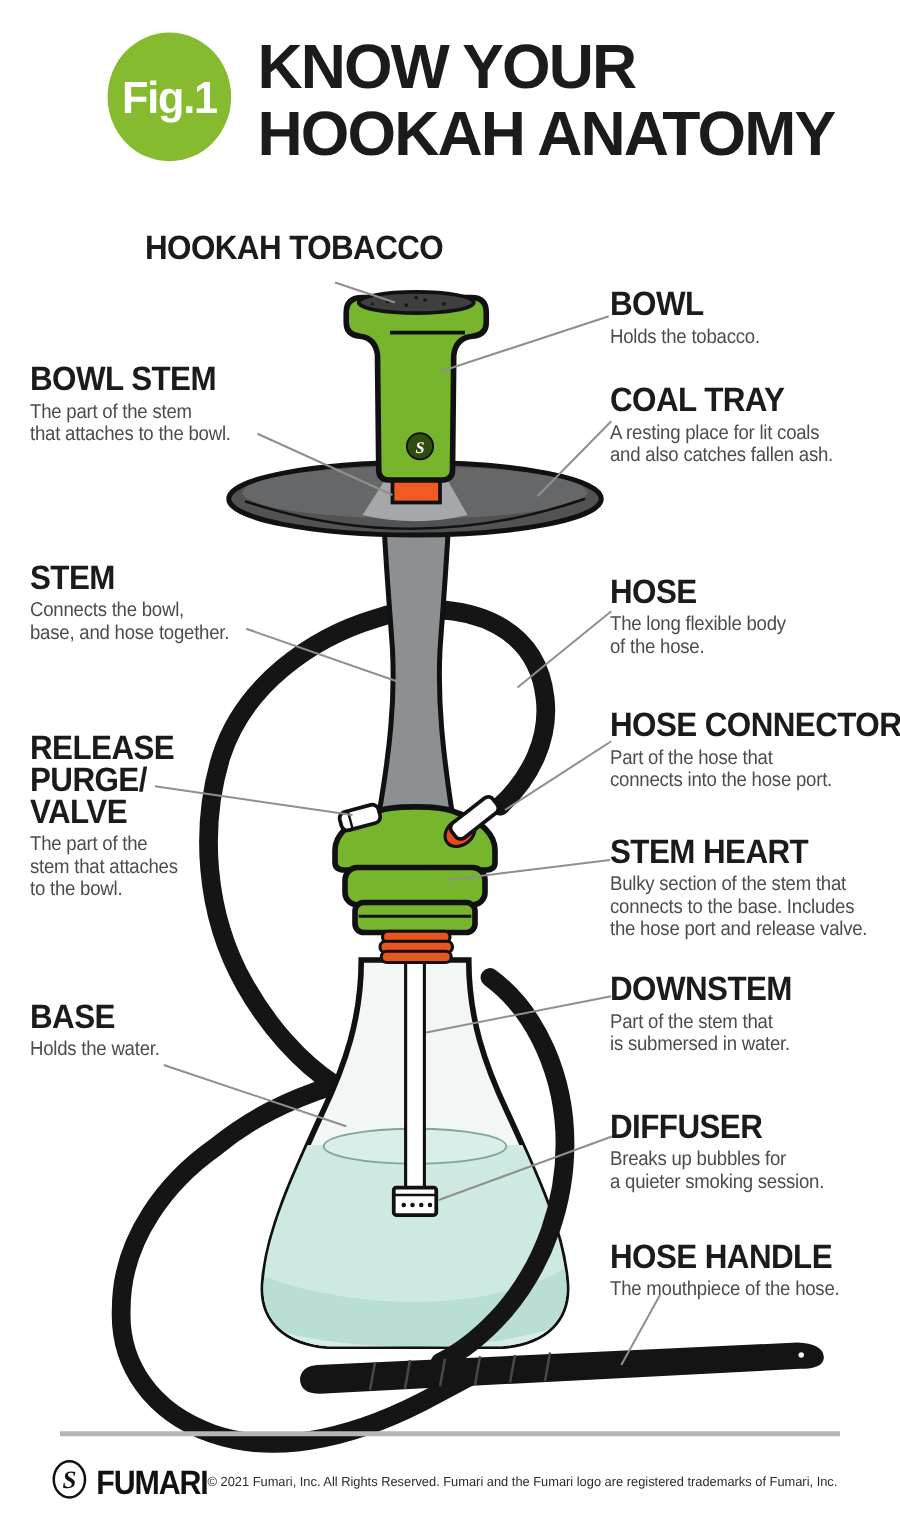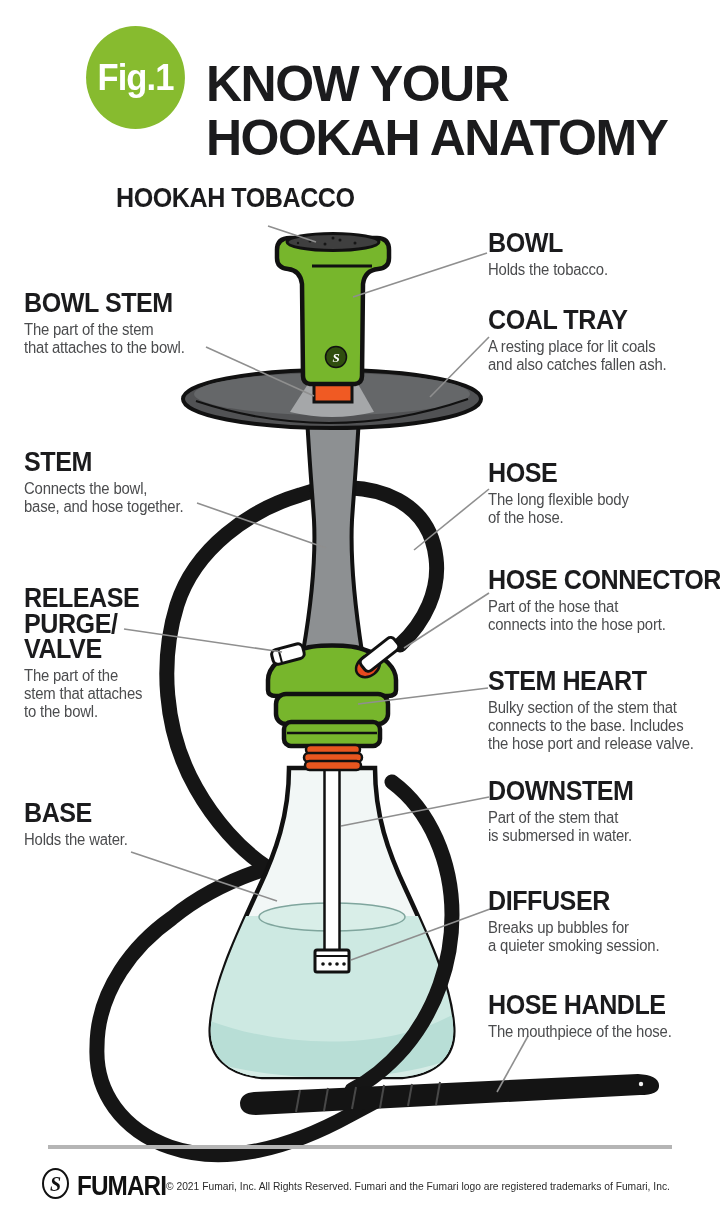--- a/index.html
+++ b/index.html
@@ -6,21 +6,21 @@
   #page{position:relative;width:720px;height:1221px;background:#ffffff;overflow:hidden;
         font-family:"Liberation Sans", sans-serif;}
   #art{position:absolute;left:0;top:0;width:720px;height:1221px;}
 
   
   .badge{position:absolute;left:84px;top:26px;width:103px;height:103px;border-radius:50%;
          display:flex;align-items:center;justify-content:center;
          color:#fff;font-weight:bold;font-size:36px;letter-spacing:-1px;
          transform:scaleX(.96);}
   .title{position:absolute;left:206px;top:26px;font-weight:bold;color:#1b1b1d;
-         font-size:50px;line-height:54px;letter-spacing:-1.5px;white-space:pre;margin-top:31px;}
+         font-size:50px;line-height:54px;letter-spacing:-1.5px;white-space:pre;}
 
   
   .lbl{position:absolute;transform:scaleX(.93);transform-origin:0 0;}
   .lbl .h{font-weight:bold;color:#1b1b1d;font-size:27px;line-height:.95em;
           letter-spacing:-.5px;white-space:pre;}
   .lbl .d{color:#4b4c4e;font-size:16px;line-height:1.12em;letter-spacing:-.2px;
           white-space:pre;margin-top:4px;}
 
   
   .divider{position:absolute;left:48px;top:1145px;width:624px;height:4px;background:#b5b5b5;}

